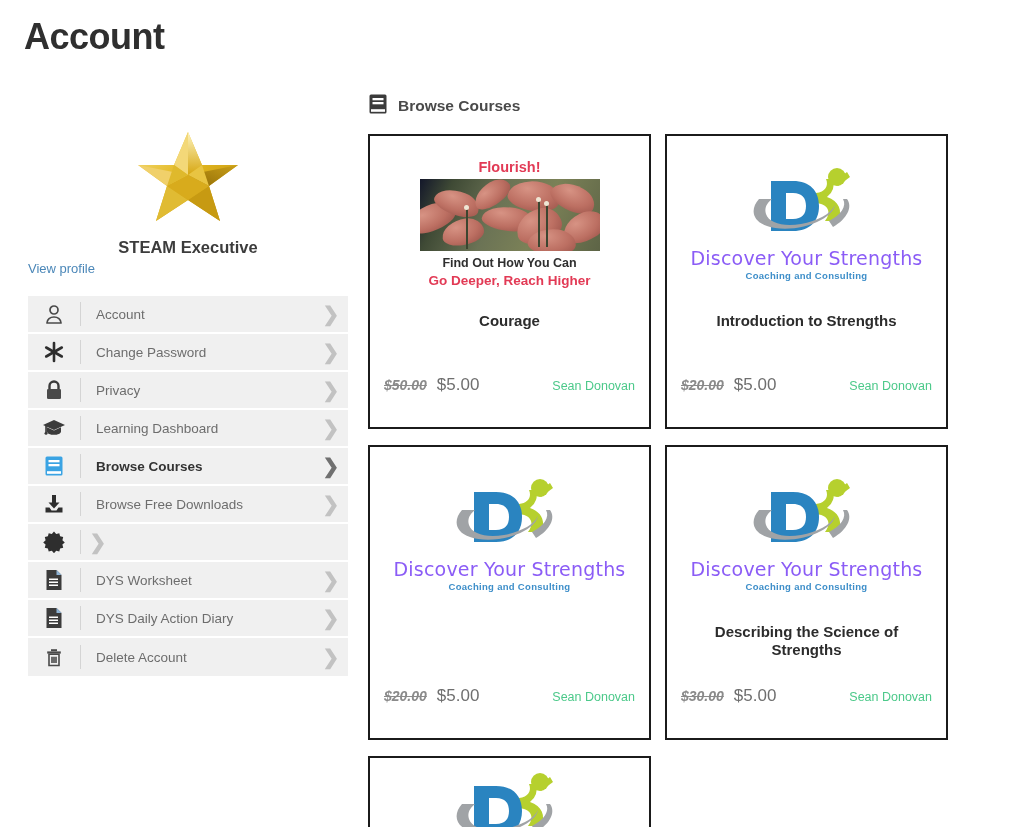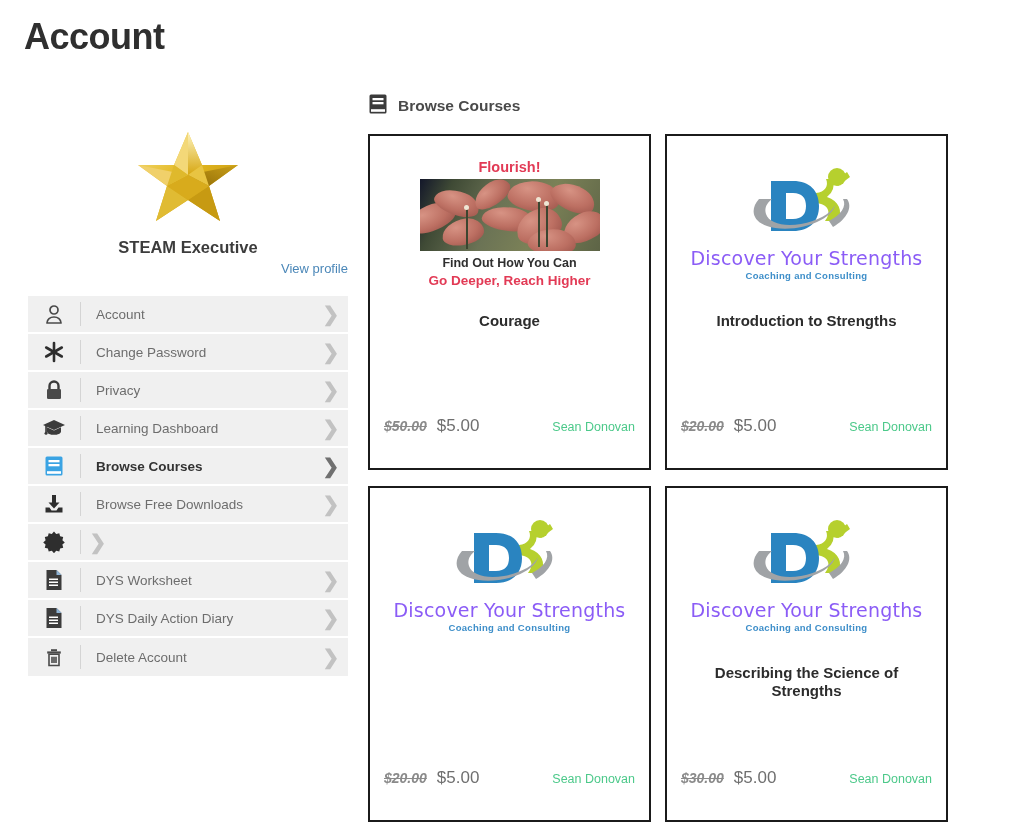--- a/index.html
+++ b/index.html
@@ -54,21 +54,21 @@
 
   .profile-name {
     text-align: center;
     font-size: 16.5px;
     font-weight: bold;
     color: #3c3c3c;
     margin-top: 6px;
   }
   .profile-link {
     display: block;
-    text-align: right;
+    text-align: left;
     font-size: 13px;
     color: #4b87b8;
     margin-top: 4px;
     text-decoration: none;
     cursor: pointer;
   }
 
   .menu {
     margin-top: 20px;
     width: 320px;
@@ -141,21 +141,21 @@
   }
 
   .card-grid {
     display: flex;
     flex-wrap: wrap;
     gap: 16px 14px;
   }
 
   .course-card {
     width: 283px;
-    height: 336px;
+    height: 295px;
     border: 2px solid #1b1b1b;
     background: #ffffff;
     padding: 12px 14px 10px 14px;
     display: flex;
     flex-direction: column;
     cursor: pointer;
     overflow: hidden;
   }
 
   .card-media {

